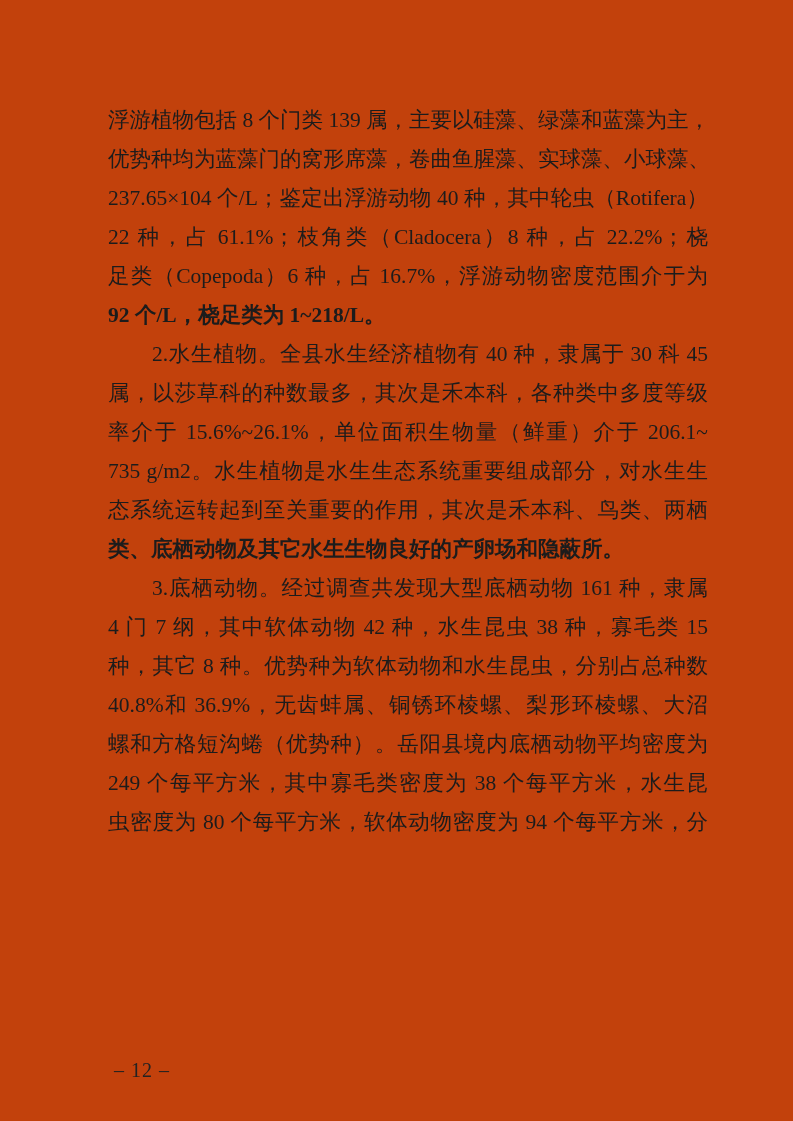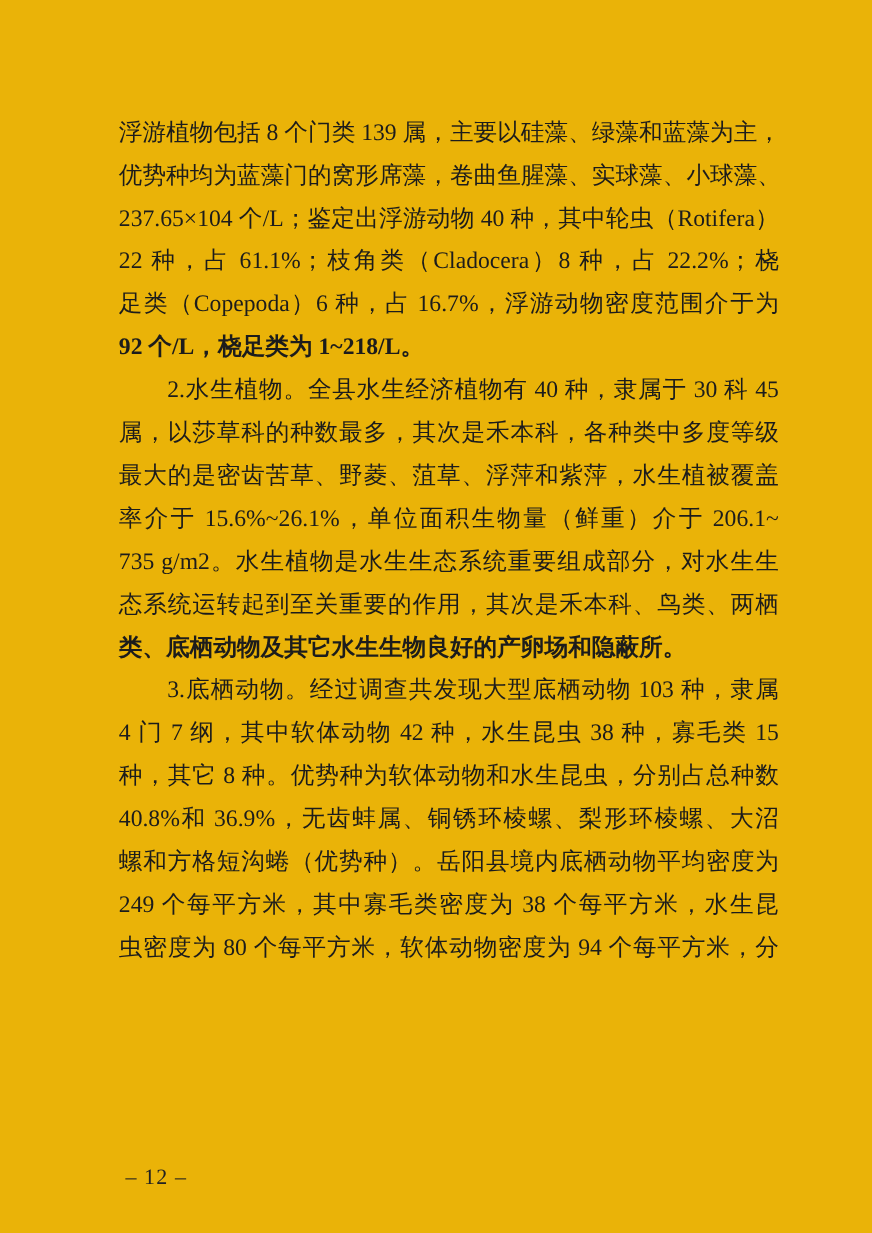--- a/index.html
+++ b/index.html
@@ -5,21 +5,21 @@
   html, body {
     margin: 0;
     padding: 0;
     background: #e8e8e8;
   }
   .page {
     position: relative;
     width: 793px;
     height: 1121px;
     margin: 0 auto;
-    background: #eab308;
+    background: #c2410c;
     font-family: "Liberation Serif", "DejaVu Serif", serif;
     color: #1c1c1c;
     overflow: hidden;
   }
   .text-block {
     position: absolute;
     left: 108px;
     top: 101px;
     width: 600px;
   }
@@ -54,26 +54,25 @@
 <div class="page">
   <div class="text-block">
     <div class="line">浮游植物包括 8 个门类 139 属，主要以硅藻、绿藻和蓝藻为主，</div>
     <div class="line">优势种均为蓝藻门的窝形席藻，卷曲鱼腥藻、实球藻、小球藻、</div>
     <div class="line">237.65×104 个/L；鉴定出浮游动物 40 种，其中轮虫（Rotifera）</div>
     <div class="line">22 种，占 61.1%；枝角类（Cladocera）8 种，占 22.2%；桡</div>
     <div class="line">足类（Copepoda）6 种，占 16.7%，浮游动物密度范围介于为</div>
     <div class="line para-end">92 个/L，桡足类为 1~218/L。</div>
     <div class="line para-start">2.水生植物。全县水生经济植物有 40 种，隶属于 30 科 45</div>
     <div class="line">属，以莎草科的种数最多，其次是禾本科，各种类中多度等级</div>
-    <div class="line">最大的是密齿苦草、野菱、菹草、浮萍和紫萍，水生植被覆盖</div>
     <div class="line">率介于 15.6%~26.1%，单位面积生物量（鲜重）介于 206.1~</div>
     <div class="line">735 g/m2。水生植物是水生生态系统重要组成部分，对水生生</div>
     <div class="line">态系统运转起到至关重要的作用，其次是禾本科、鸟类、两栖</div>
     <div class="line para-end">类、底栖动物及其它水生生物良好的产卵场和隐蔽所。</div>
-    <div class="line para-start">3.底栖动物。经过调查共发现大型底栖动物 103 种，隶属</div>
+    <div class="line para-start">3.底栖动物。经过调查共发现大型底栖动物 161 种，隶属</div>
     <div class="line">4 门 7 纲，其中软体动物 42 种，水生昆虫 38 种，寡毛类 15</div>
     <div class="line">种，其它 8 种。优势种为软体动物和水生昆虫，分别占总种数</div>
     <div class="line">40.8%和 36.9%，无齿蚌属、铜锈环棱螺、梨形环棱螺、大沼</div>
     <div class="line">螺和方格短沟蜷（优势种）。岳阳县境内底栖动物平均密度为</div>
     <div class="line">249 个每平方米，其中寡毛类密度为 38 个每平方米，水生昆</div>
     <div class="line">虫密度为 80 个每平方米，软体动物密度为 94 个每平方米，分</div>
   </div>
   <div class="footer">– 12 –</div>
 </div>
 

